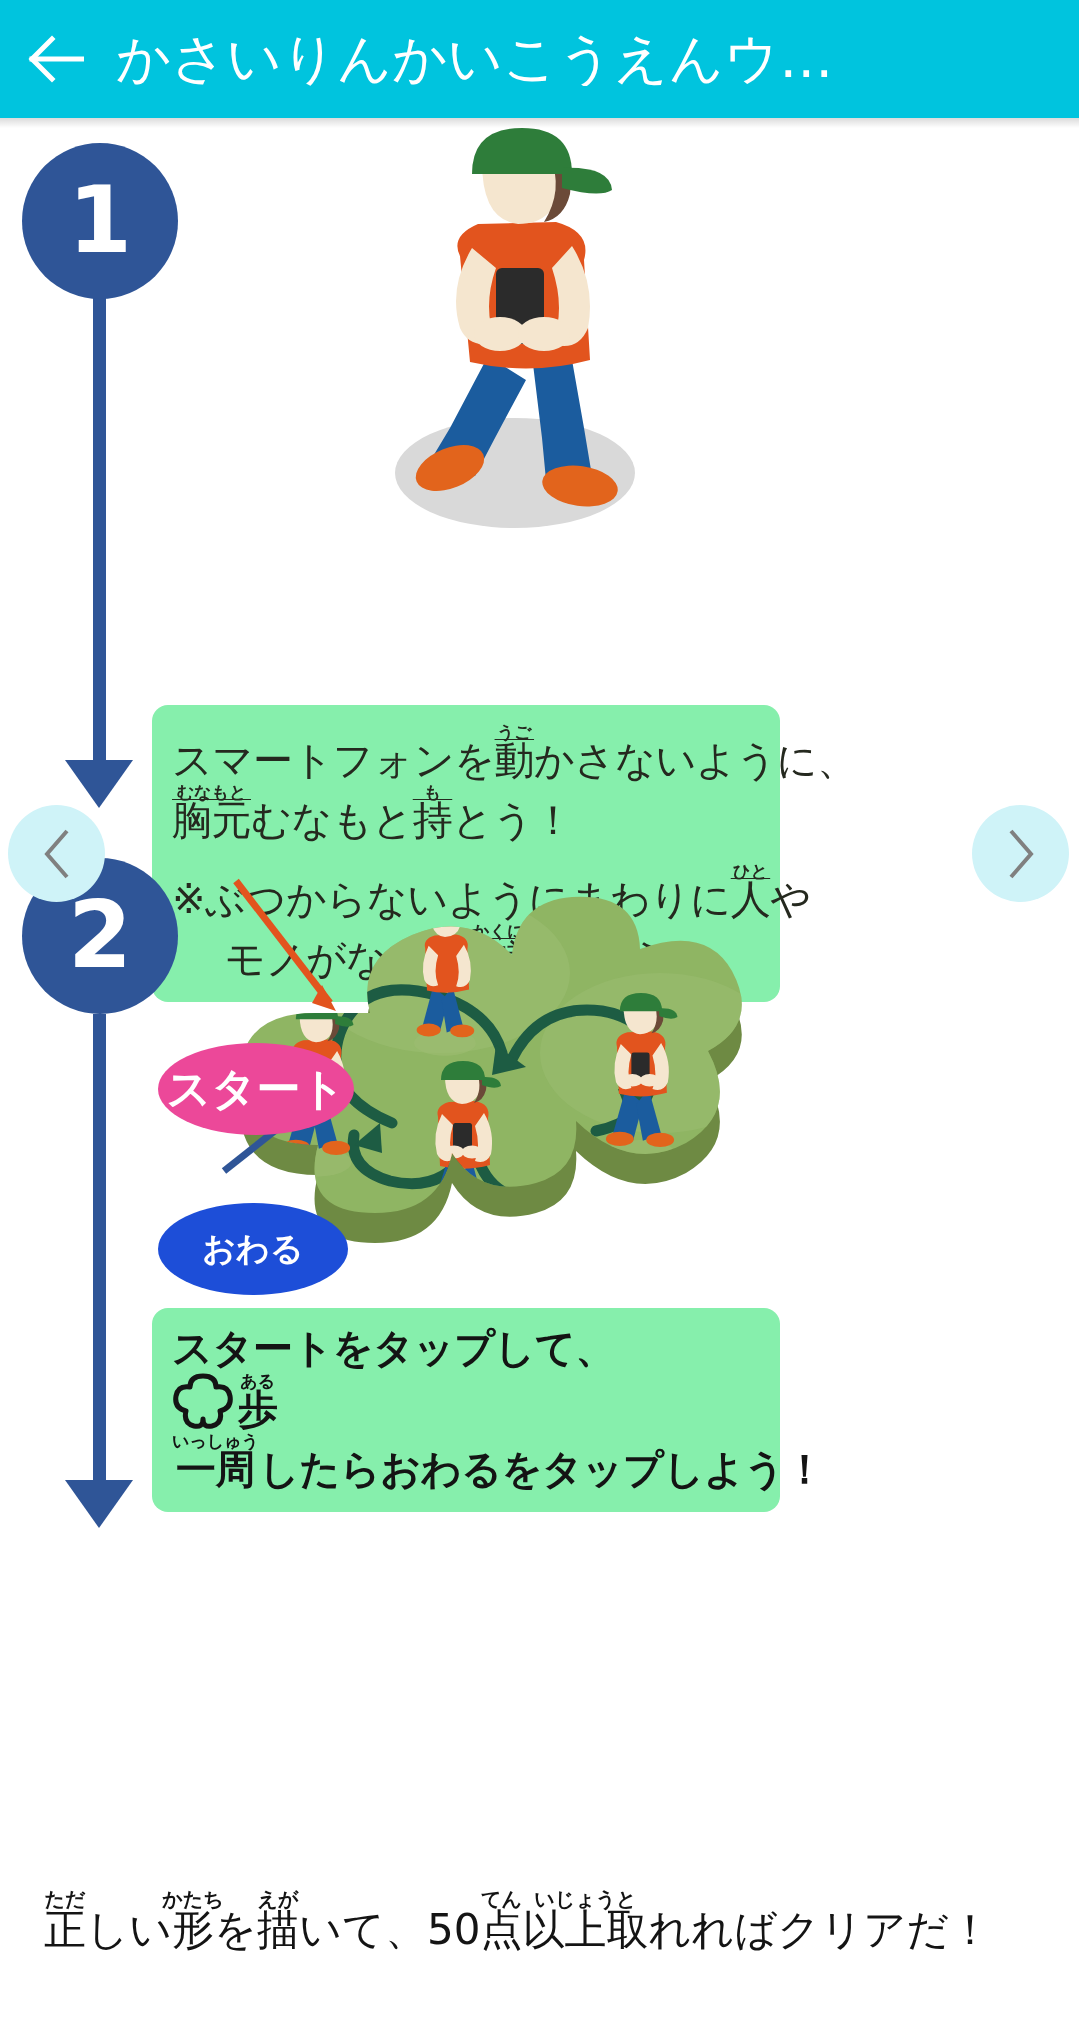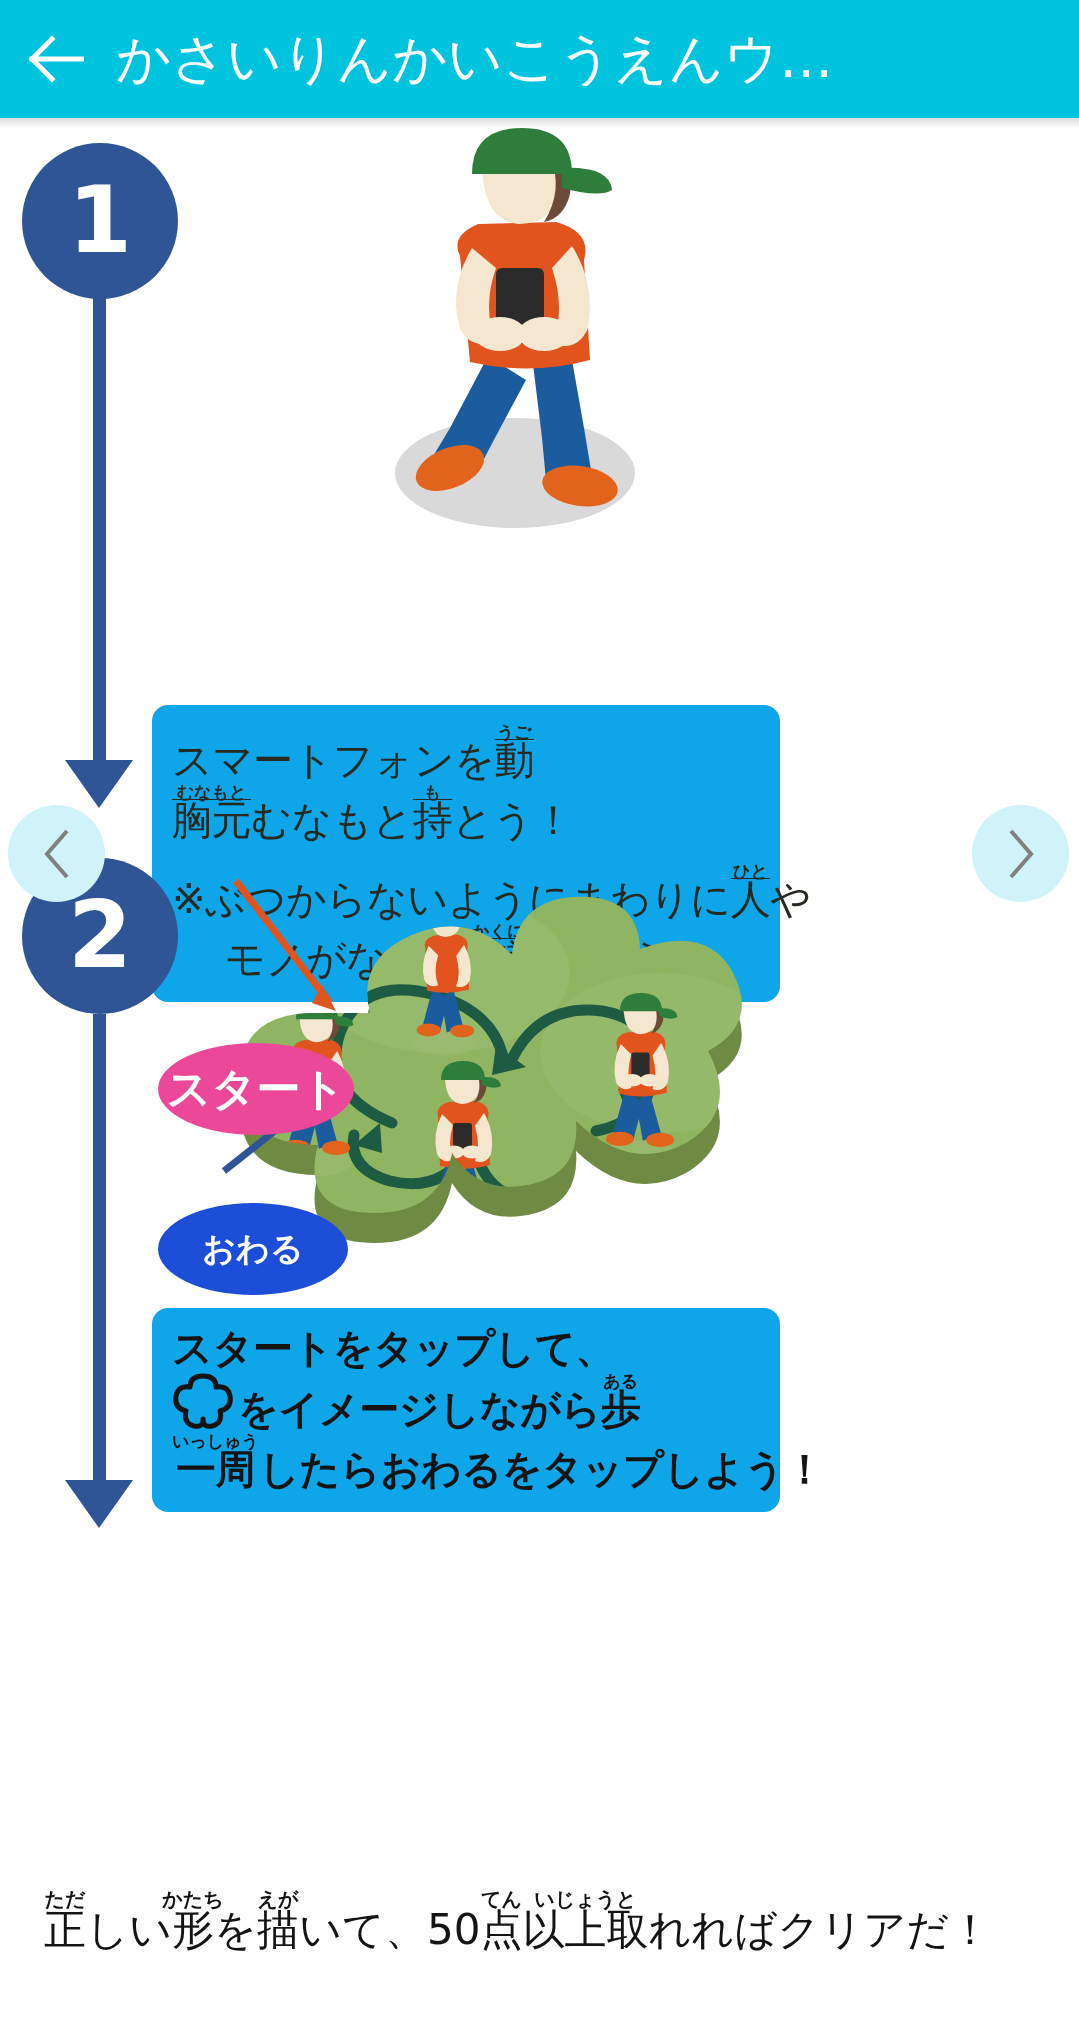--- a/index.html
+++ b/index.html
@@ -134,21 +134,21 @@
   }
   .illus2 {
     position: absolute;
     left: 140px; top: 735px;
     width: 700px; height: 430px;
   }
 
   
   .panel {
     position: absolute;
-    background: #0ea5e9;
+    background: #86efac;
     border-radius: 16px;
     padding: 16px 20px 22px 20px;
   }
   .panel1 { left: 152px; top: 587px; width: 628px; }
   .panel2 { left: 152px; top: 1190px; width: 628px; }
 
   .ptext {
     font-size: 40px;
     line-height: 1.05;
     color: #141414;
@@ -272,20 +272,21 @@
       </svg>
     </div>
 
     <div class="step-badge step1-badge">1</div>
 
     <div class="panel panel1">
       <div class="ptext">
         <div class="ln">
           <span>スマートフォンを</span>
             <ruby><span>動</span><rt>うご</rt></ruby>
+            <span>かさないように、</span>
         </div>
         <div class="ln">
           <ruby><span>胸元</span><rt>むなもと</rt></ruby>
             <span>むなもと</span>
             <ruby><span>持</span><rt>も</rt></ruby>
             <span>とう！</span>
         </div>
         <div class="ln gap">
           <span>※ぶつからないようにまわりに</span>
             <ruby><span>人</span><rt>ひと</rt></ruby>
@@ -433,21 +434,20 @@
         <div class="ln">
           <span>スタートをタップして、</span>
         </div>
         <div class="ln">
           <span class="clover-glyph">
             <svg width="62" height="58" viewBox="0 0 62 58">
               <path d="M31 4 Q44 4 44 15 Q56 13 58 24 Q60 36 48 39 Q51 51 40 54 Q31 56 31 47
                        Q31 56 22 54 Q11 51 14 39 Q2 36 4 24 Q6 13 18 15 Q18 4 31 4 Z" fill="none" stroke="#141414" stroke-width="5" stroke-linejoin="round"></path>
             </svg>
           </span>
-            <span>をイメージしながら</span>
             <ruby><span>歩</span><rt>ある</rt></ruby>
         </div>
         <div class="ln">
           <ruby><span>一周</span><rt>いっしゅう</rt></ruby>
             <span>したらおわるをタップしよう！</span>
         </div>
       </div>
     </div>
 
     <div class="bottom-line">

